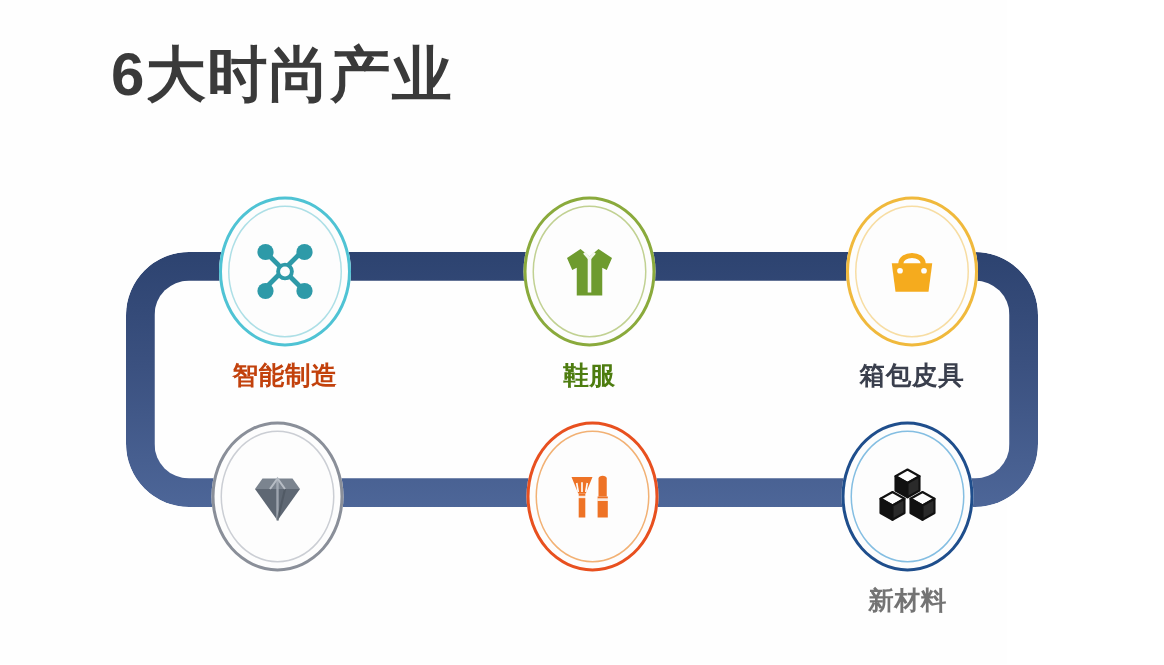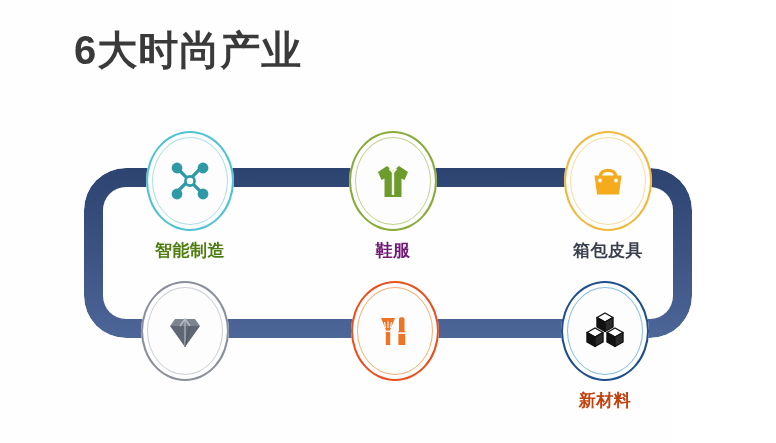--- a/index.html
+++ b/index.html
@@ -111,34 +111,34 @@
           <g fill="#2e9aa8">
             <circle cx="10" cy="10" r="5.4"></circle>
             <circle cx="36" cy="10" r="5.4"></circle>
             <circle cx="10" cy="36" r="5.4"></circle>
             <circle cx="36" cy="36" r="5.4"></circle>
           </g>
           <circle cx="23" cy="23" r="4.6" fill="#fdfdfd" stroke="#2e9aa8" stroke-width="2.6"></circle>
         </svg>
       </div>
     </div>
-    <div class="label" style="color:#4d7c0f;">智能制造</div>
+    <div class="label" style="color:#c2410c;">智能制造</div>
   </div>
 
   <div class="node" id="node-1">
     <div class="ring" style="--ring:#8aaa3c;--ring2:#b6c97f;">
       <div class="glyph">
         <svg width="44" height="44" viewBox="0 0 44 44">
           <path d="M16 7 L22 12 L28 7 L37 13 L33.5 21 L30.5 19.5 L30.5 38 L13.5 38 L13.5 19.5 L10.5 21 L7 13 Z" fill="#6e9b2e"></path>
           <path d="M22 13 L22 36" stroke="#f4f7ee" stroke-width="2.4"></path>
           <path d="M18.5 9.5 L22 13.5 L25.5 9.5" fill="none" stroke="#f4f7ee" stroke-width="2"></path>
         </svg>
       </div>
     </div>
-    <div class="label" style="color:#701a75;">鞋服</div>
+    <div class="label" style="color:#4d7c0f;">鞋服</div>
   </div>
 
   <div class="node" id="node-2">
     <div class="ring" style="--ring:#f0b93c;--ring2:#f6d793;">
       <div class="glyph">
         <svg width="44" height="44" viewBox="0 0 44 44">
           <path d="M14.5 17 C14.5 9.5, 29.5 9.5, 29.5 17" fill="none" stroke="#f5ab1e" stroke-width="3.4"></path>
           <path d="M8.5 16.5 L35.5 16.5 L33 35.5 L11 35.5 Z" fill="#f5ab1e"></path>
           <circle cx="14" cy="21.5" r="1.9" fill="#fdfdfd"></circle>
           <circle cx="30" cy="21.5" r="1.9" fill="#fdfdfd"></circle>
@@ -197,16 +197,16 @@
             <path d="M5 24.5 L5 34 L13 38.5 L13 29 Z" fill="#111"></path>
             <path d="M21 24.5 L21 34 L13 38.5 L13 29 Z" fill="#2a2a2a"></path>
 
             <path d="M33 20 L41 24.5 L33 29 L25 24.5 Z" fill="#fdfdfd"></path>
             <path d="M25 24.5 L25 34 L33 38.5 L33 29 Z" fill="#111"></path>
             <path d="M41 24.5 L41 34 L33 38.5 L33 29 Z" fill="#2a2a2a"></path>
           </g>
         </svg>
       </div>
     </div>
-    <div class="label" style="color:#c2410c;">新材料</div>
+    <div class="label" style="color:#737373;">新材料</div>
   </div>
 
 </div>
 
 </body></html>

